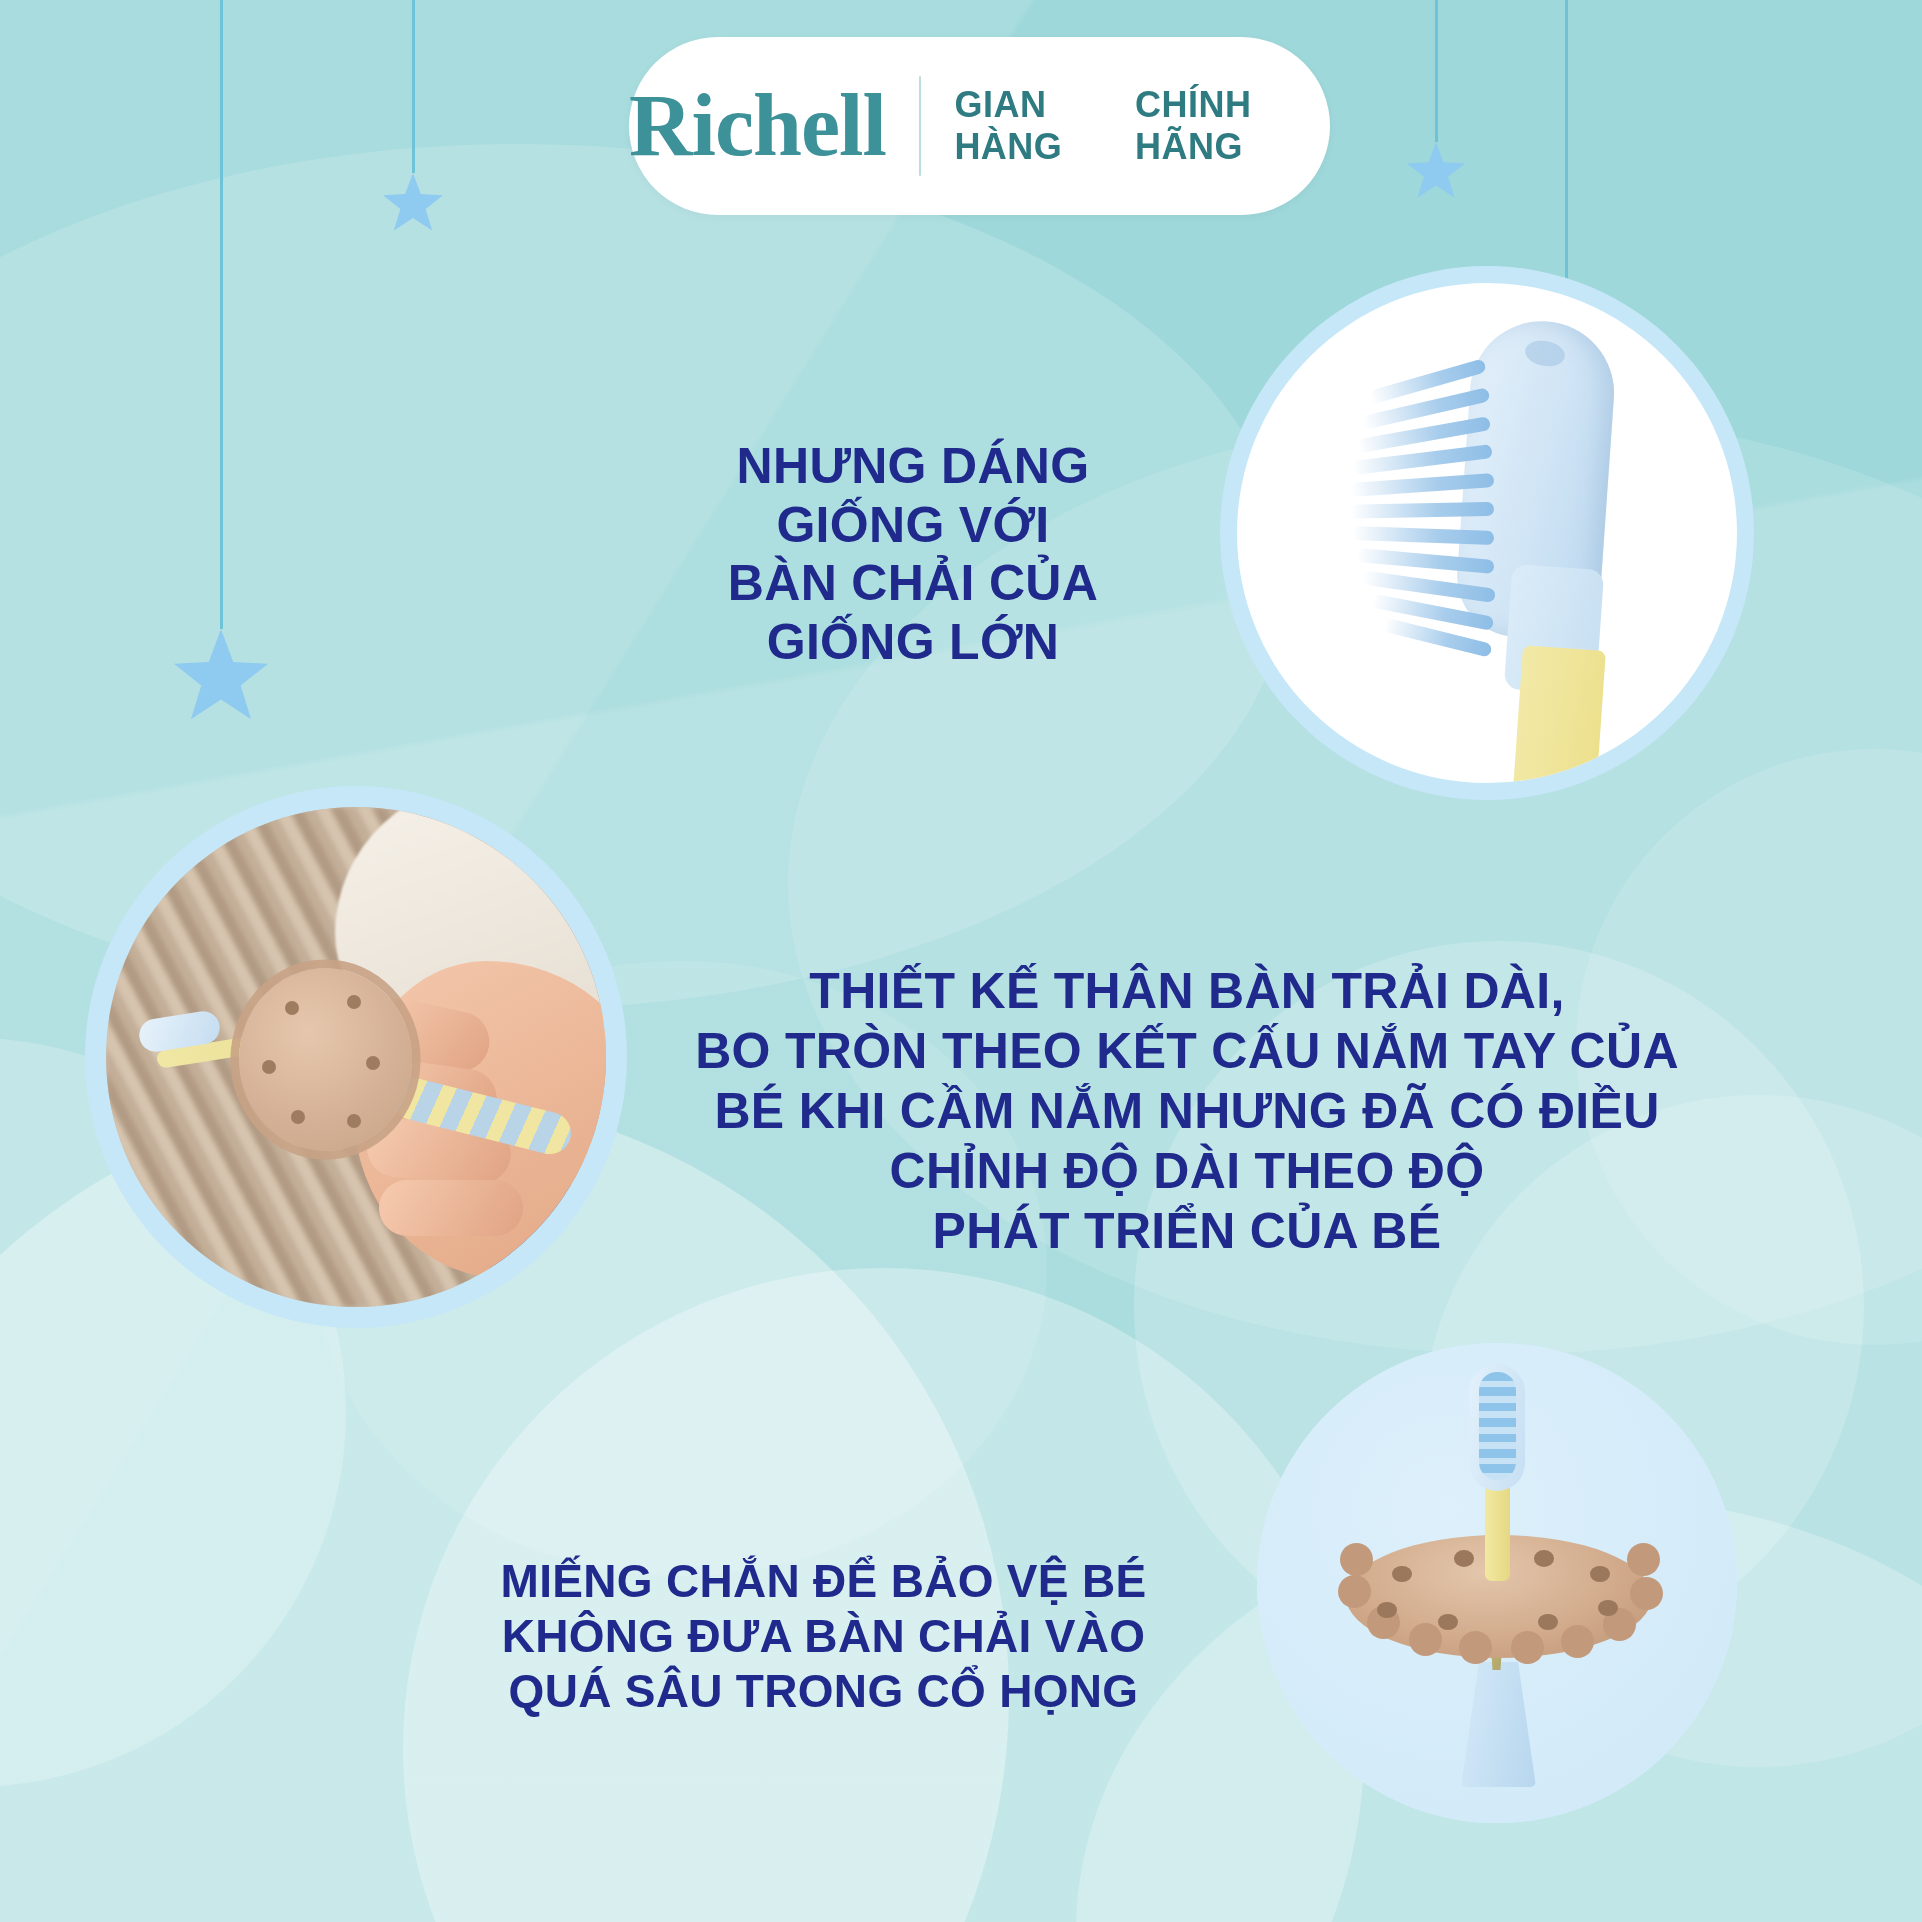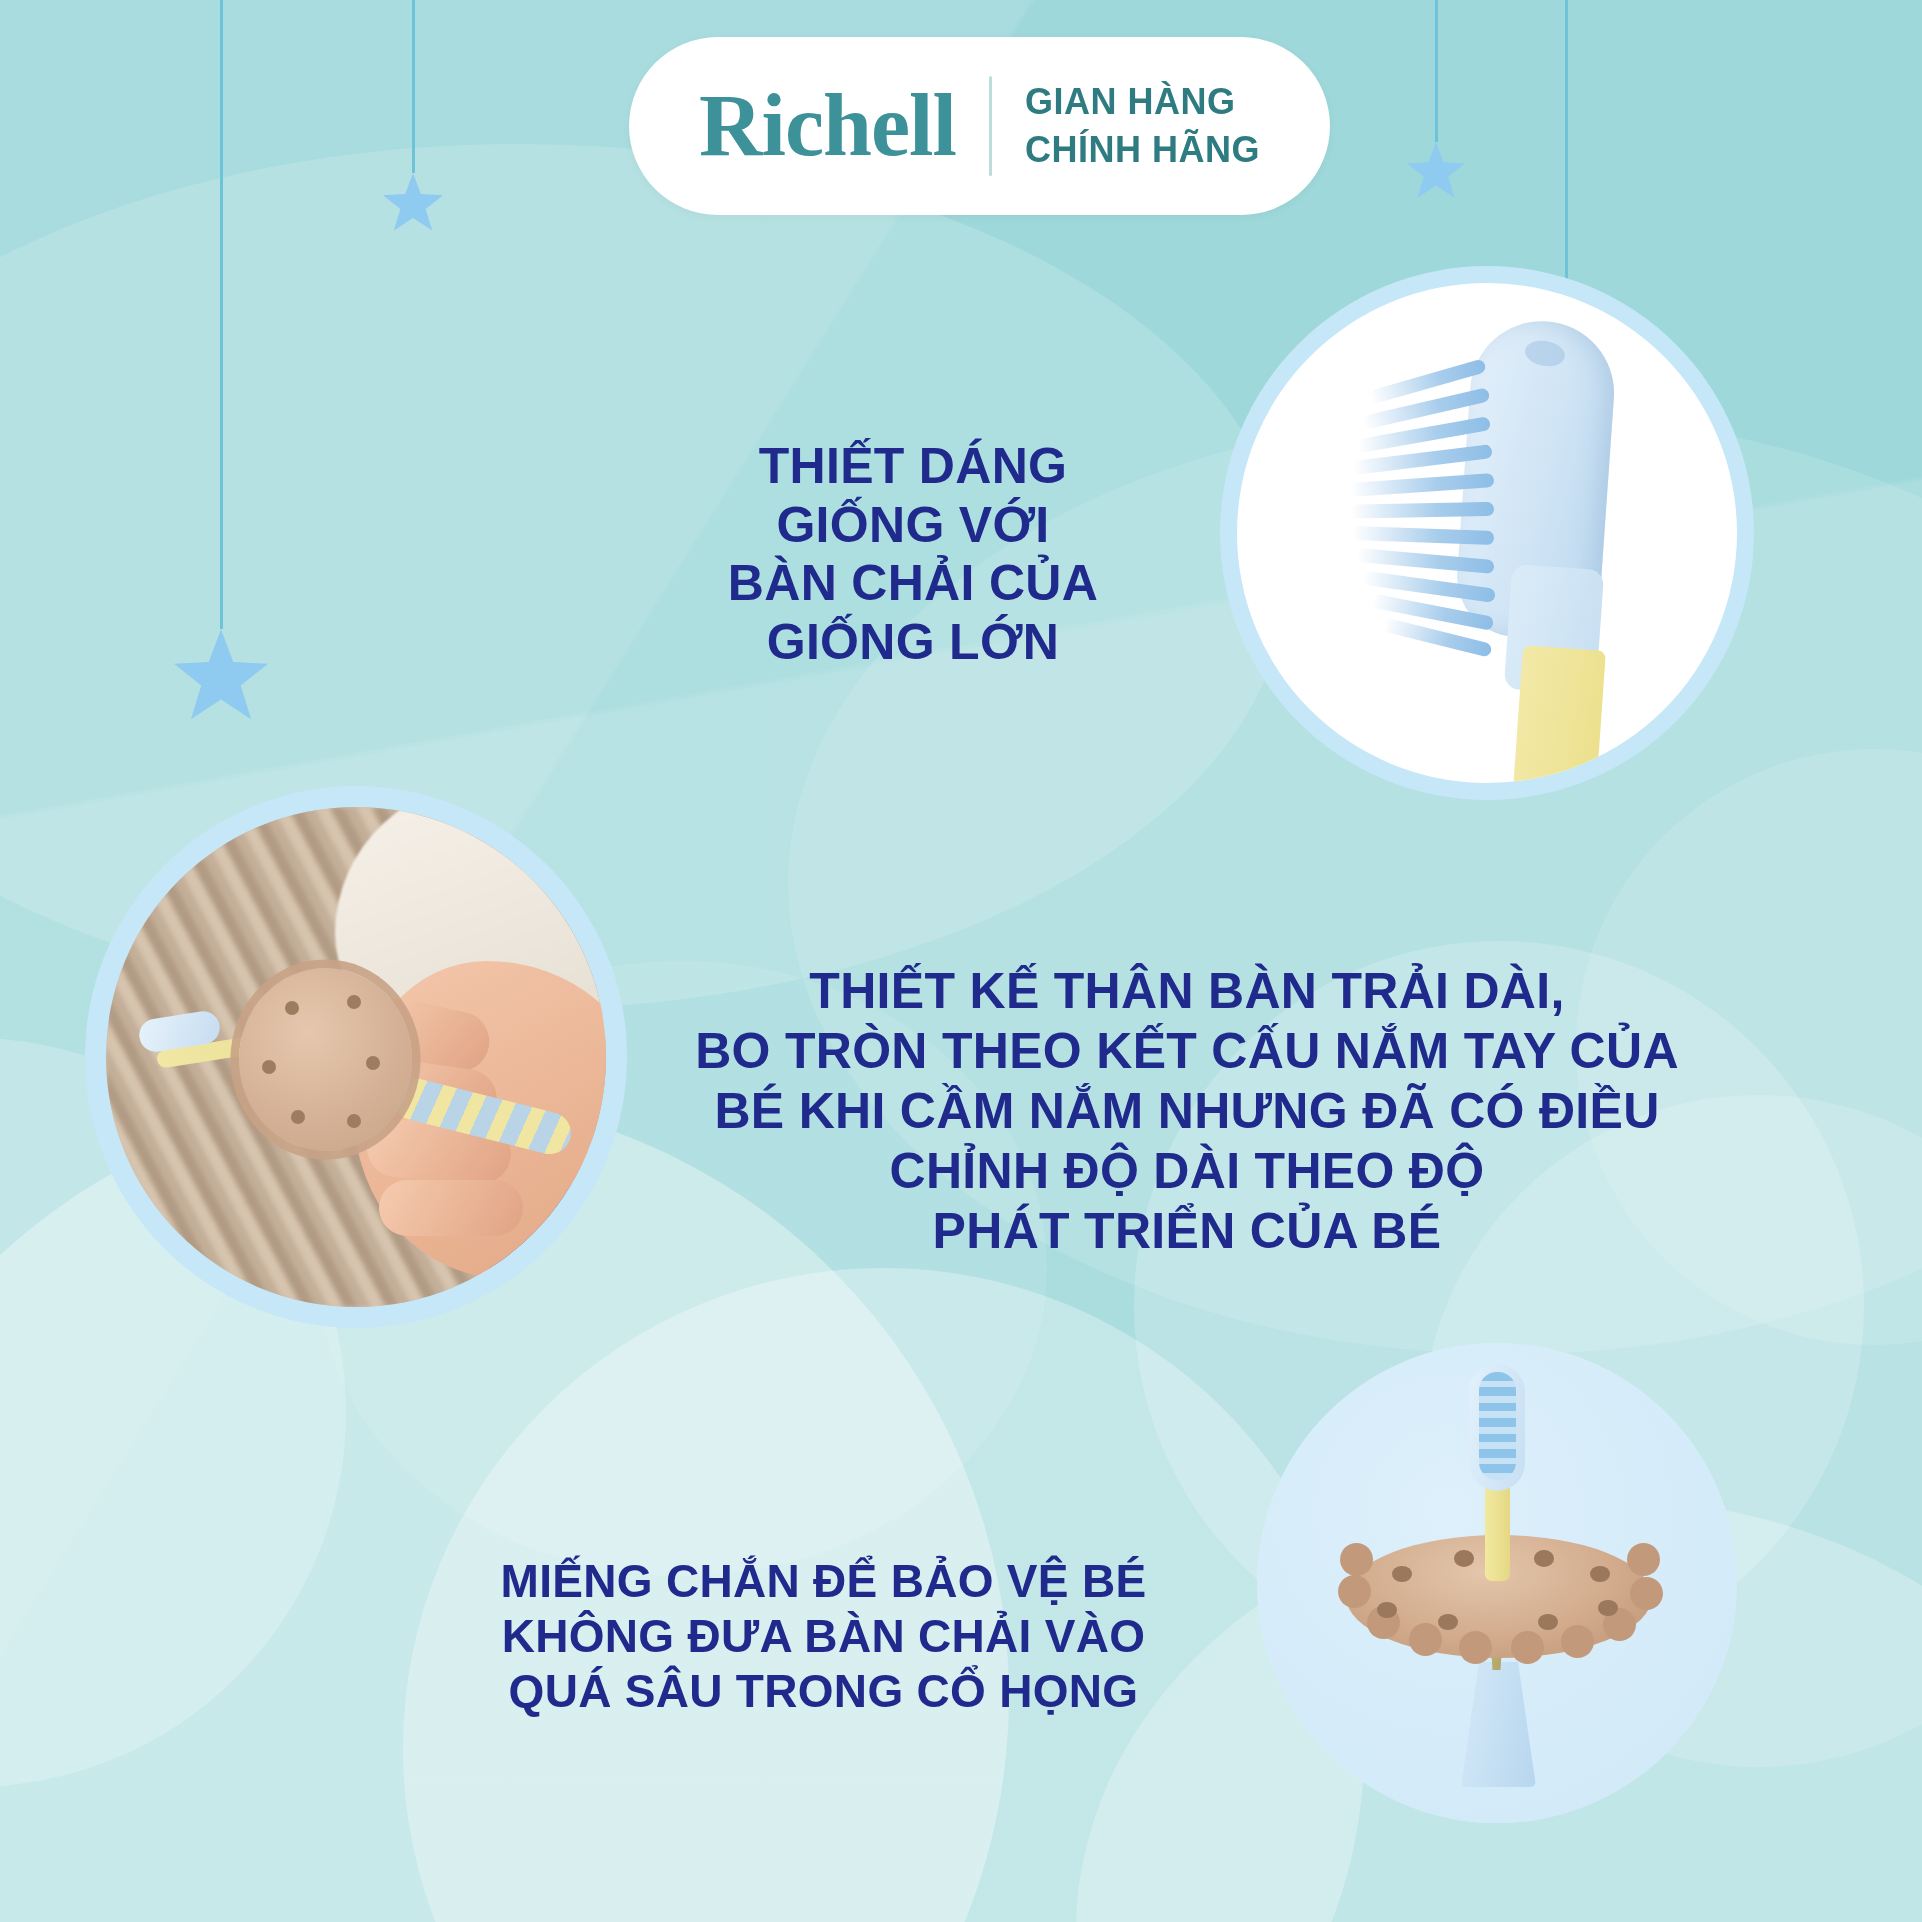--- a/index.html
+++ b/index.html
@@ -76,21 +76,21 @@
   }
   .logo-word{
     font-size:88px;font-weight:700;color:#3d9199;
     letter-spacing:-1px;line-height:1;
     font-family:Liberation Serif, serif;
   }
   .logo-divider{
     width:2.9px;height:100px;background:#bcdcdd;border-radius:1.9px;
   }
   .logo-sub{
-    display:flex;flex-direction:column;gap:5.8px;
+    display:flex;flex-direction:row;gap:5.8px;
     font-size:36px;font-weight:700;color:#2e7b81;
     letter-spacing:0.5px;line-height:1.18;
   }
 
   
   .step-badge{
     position:absolute;left:243px;top:368px;
     width:288px;height:288px;border-radius:50%;
     background:#ffffff;
     display:flex;flex-direction:column;align-items:center;justify-content:center;
@@ -397,21 +397,21 @@
       <div class="bg-hole" style="left:92px;top:79px;"></div>
       <div class="bg-hole" style="left:192px;top:79px;"></div>
       <div class="bg-hole" style="left:252px;top:65px;"></div>
     </div>
     <div class="ph bg-stem"></div>
     <div class="ph bg-brushhead"></div>
     <div class="ph bg-bristles"></div>
   </div>
 
   <div class="headline" id="headline-shape">
-    <span class="ln">THIẾT DÁNG</span>
+    <span class="ln">NHƯNG DÁNG</span>
     <span class="ln">GIỐNG VỚI</span>
     <span class="ln">BÀN CHẢI CỦA</span>
     <span class="ln">GIỐNG LỚN</span>
   </div>
 
   <div class="headline" id="headline-body">
     <span class="ln">THIẾT KẾ THÂN BÀN TRẢI DÀI,</span>
     <span class="ln">BO TRÒN THEO KẾT CẤU NẮM TAY CỦA</span>
     <span class="ln">BÉ KHI CẦM NẮM NHƯNG ĐÃ CÓ ĐIỀU</span>
     <span class="ln">CHỈNH ĐỘ DÀI THEO ĐỘ</span>

